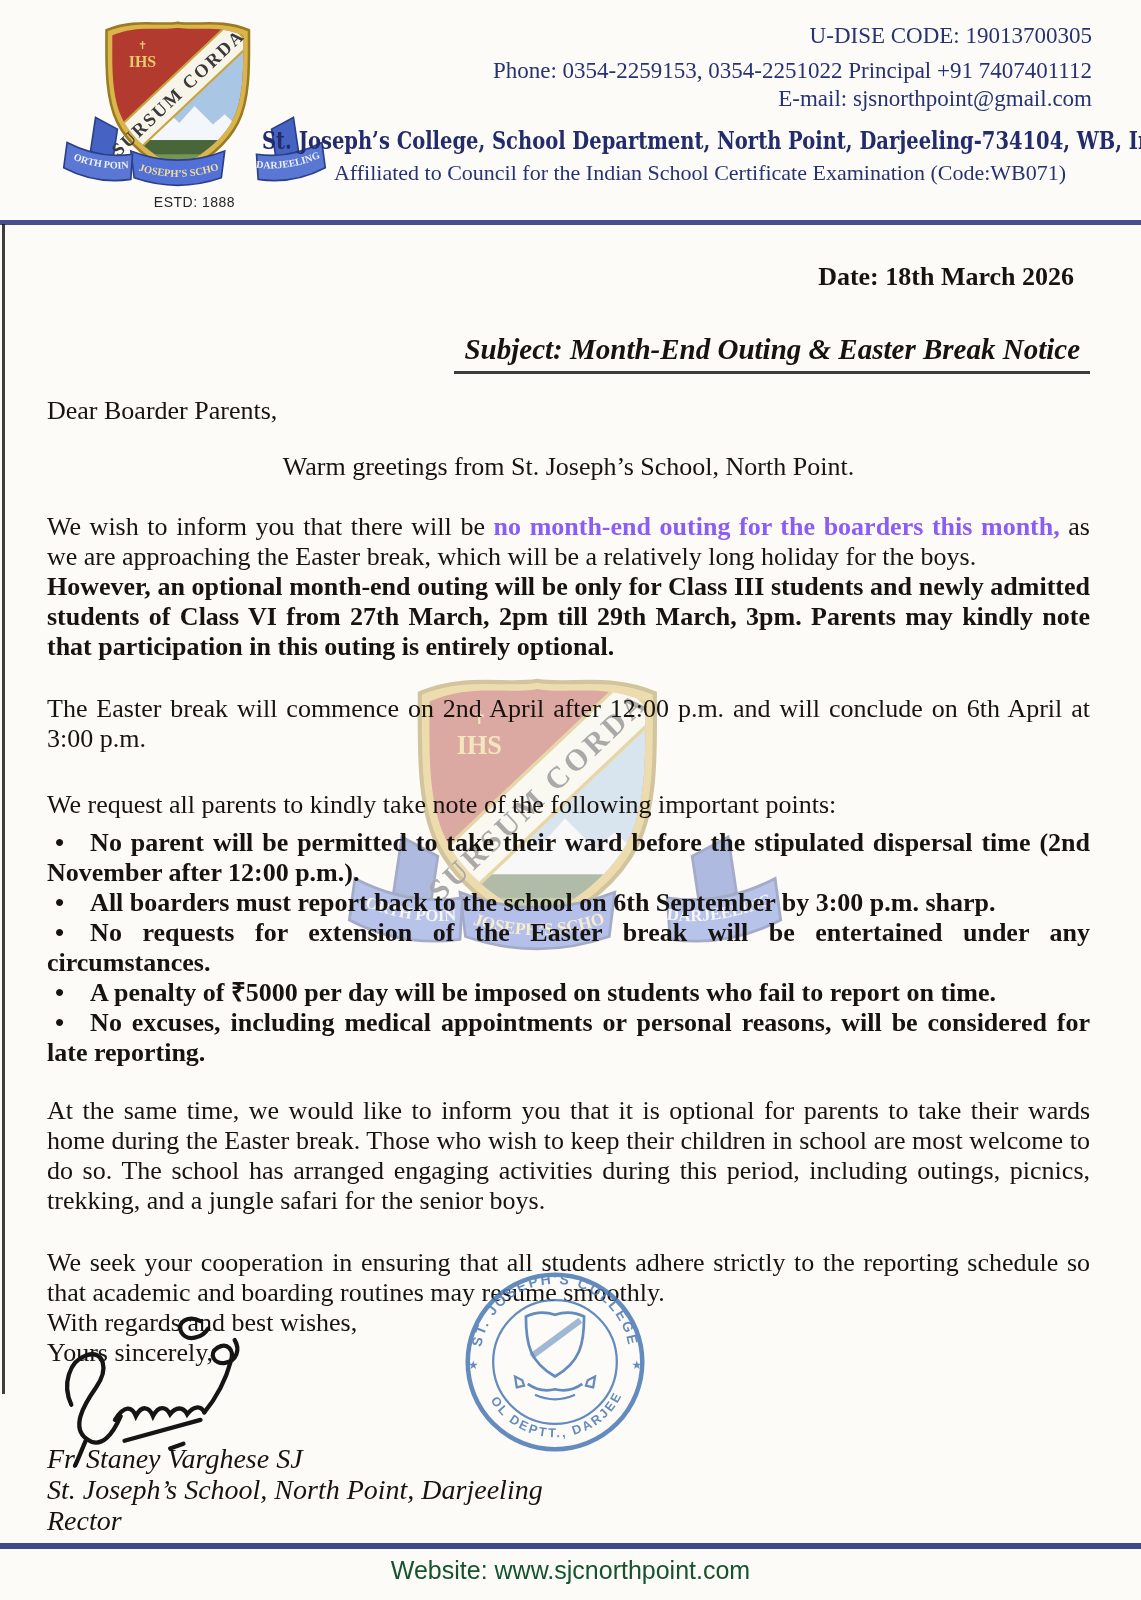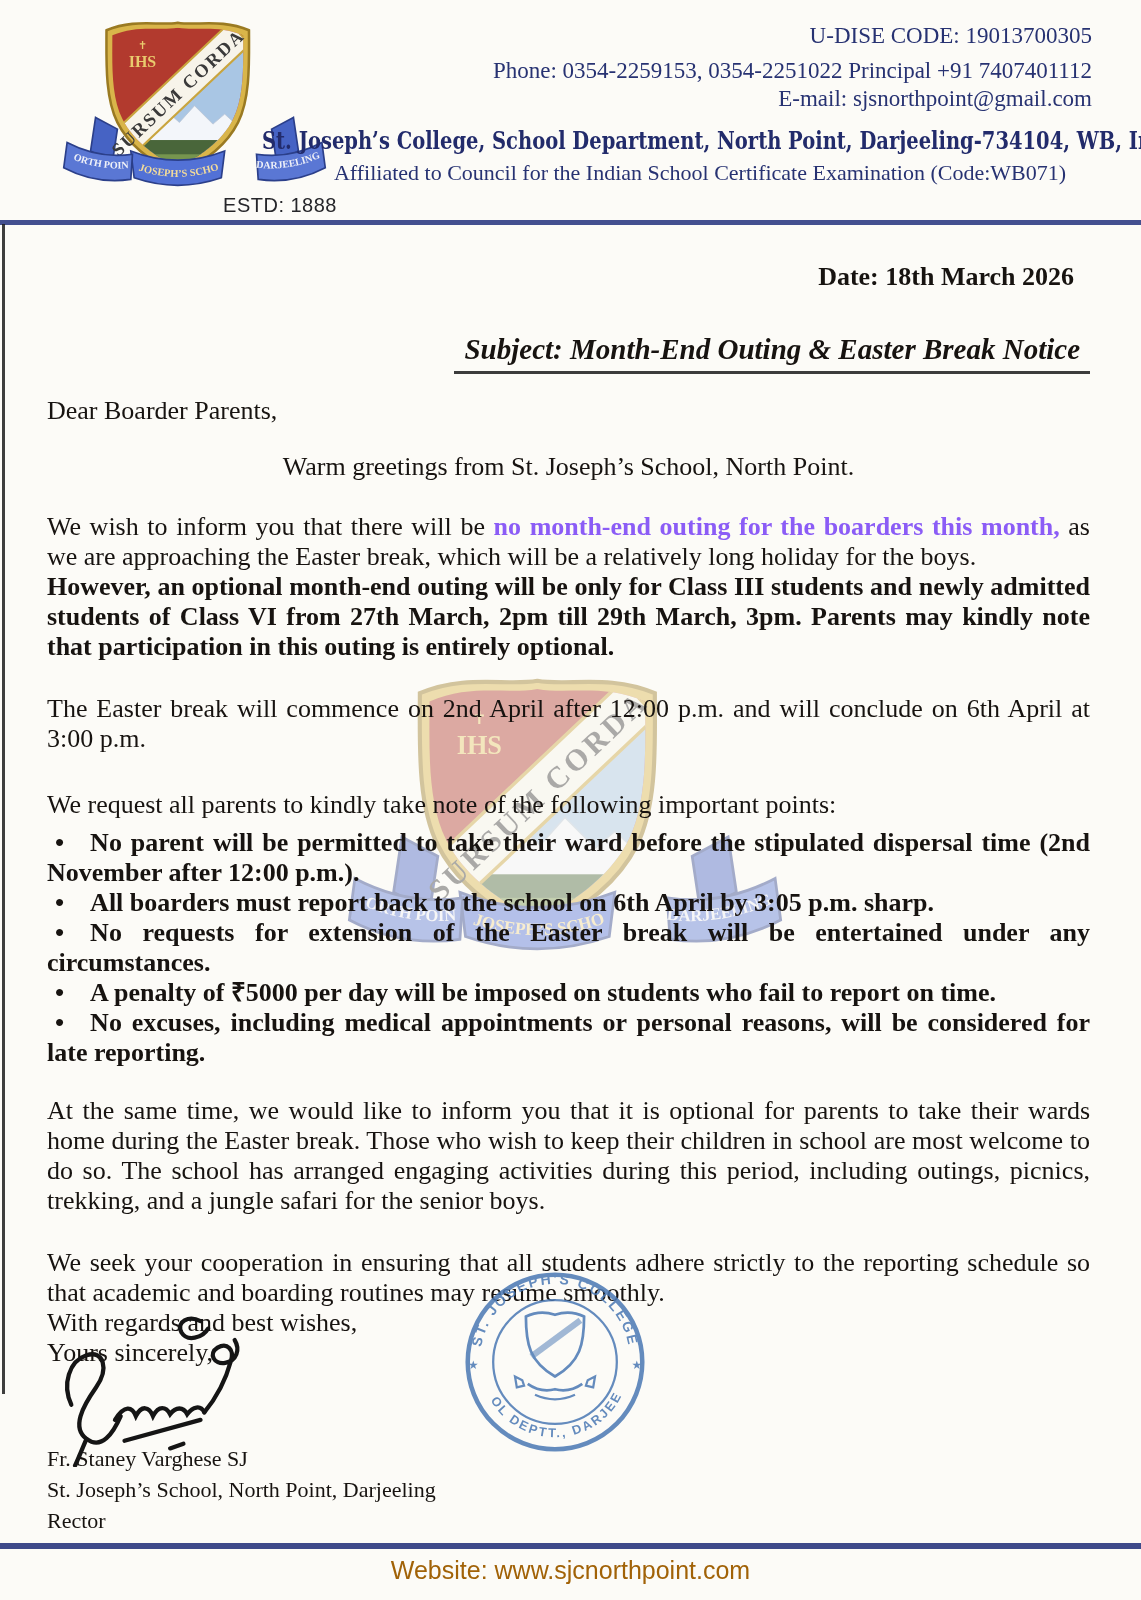--- a/index.html
+++ b/index.html
@@ -5,22 +5,22 @@
   html,body { margin:0; padding:0; background:#e8e8e4; }
   .page {
     position:relative; width:1141px; height:1600px; margin:0 auto;
     background:#fcfbf7; overflow:hidden;
     font-family:"Liberation Serif", serif; color:#171310;
   }
 
   
   .crest-svg { position:absolute; left:52px; top:10px; width:285px; height:193px; z-index:2; }
   .estd {
-    position:absolute; left:52px; top:194px; width:285px; text-align:right;
-    font-family:"Liberation Sans", sans-serif; font-size:20px; color:#26262a; letter-spacing:.5px; z-index:2;
+    position:absolute; left:52px; top:194px; width:285px; text-align:center;
+    font-family:"Liberation Sans", sans-serif; font-size:14px; color:#26262a; letter-spacing:.5px; z-index:2;
   }
   .contact {
     position:absolute; right:49px; top:22px; text-align:right; z-index:2;
     color:#273272; font-size:23px; line-height:28px;
   }
   .contact .udise { margin-bottom:7px; }
   .schoolname {
     position:absolute; left:262px; top:126px; width:876px; z-index:2;
     color:#222b6b; font-family:"DejaVu Serif", serif; font-weight:bold; font-size:25px;
     white-space:nowrap; transform:scaleX(.78); transform-origin:left center;
@@ -52,27 +52,27 @@
   .p3  { margin-top:36px !important; }
   .bullets { margin-top:8px; font-weight:bold; }
   .bullet .bdot { display:inline-block; margin-left:8px; margin-right:26px; }
   .p4 { margin-top:28px !important; }
   .p5 { margin-top:32px !important; }
   b { color:#8b5cf6; }
 
   
   .signature-svg { position:absolute; left:58px; top:1312px; width:190px; height:155px; z-index:5; }
   .stamp-svg { position:absolute; left:455px; top:1262px; width:200px; height:200px; z-index:4; opacity:.85; }
-  .signatory { position:absolute; left:47px; top:1443px; z-index:4; font-size:22px; line-height:31px; }
+  .signatory { position:absolute; left:47px; top:1443px; z-index:4; font-size:28px; line-height:31px;font-style:italic; }
 
   
   .rule-bottom { position:absolute; left:0; top:1543px; width:1141px; height:6px; background:#3e4a8a; z-index:2; }
   .website {
     position:absolute; left:0; top:1556px; width:1141px; text-align:center; z-index:2;
-    font-family:"Liberation Sans", sans-serif; font-size:25px; color:#a16207;
+    font-family:"Liberation Sans", sans-serif; font-size:25px; color:#14532d;
   }
 
   svg text { font-family:"Liberation Serif", serif; }
   .stamp-text { font-family:"Liberation Sans", sans-serif; font-weight:bold; letter-spacing:2.5px; }
 </style>
 </head>
 <body>
 
 <div class="page">
 
@@ -152,21 +152,21 @@
     <p class="date-line">Date: 18th March 2026</p>
     <p class="subject-line"><span>Subject: Month-End Outing &amp; Easter Break Notice</span></p>
     <p class="salutation">Dear Boarder Parents,</p>
     <p class="greeting">Warm greetings from St. Joseph’s School, North Point.</p>
     <p class="p1"><span>We wish to inform you that there will be </span><b>no month-end outing for the boarders this month,</b><span> as we are approaching the Easter break, which will be a relatively long holiday for the boys.</span></p>
     <p class="p1b">However, an optional month-end outing will be only for Class III students and newly admitted students of Class VI from 27th March, 2pm till 29th March, 3pm. Parents may kindly note that participation in this outing is entirely optional.</p>
     <p class="p2">The Easter break will commence on 2nd April after 12:00 p.m. and will conclude on 6th April at 3:00 p.m.</p>
     <p class="p3">We request all parents to kindly take note of the following important points:</p>
     <div class="bullets">
       <p class="bullet"><span class="bdot">•</span><span>No parent will be permitted to take their ward before the stipulated dispersal time (2nd November after 12:00 p.m.).</span></p>
-      <p class="bullet"><span class="bdot">•</span><span>All boarders must report back to the school on 6th April by 3:05 p.m. sharp.</span></p>
+      <p class="bullet"><span class="bdot">•</span><span>All boarders must report back to the school on 6th September by 3:00 p.m. sharp.</span></p>
       <p class="bullet"><span class="bdot">•</span><span>No requests for extension of the Easter break will be entertained under any circumstances.</span></p>
       <p class="bullet"><span class="bdot">•</span><span>A penalty of ₹5000 per day will be imposed on students who fail to report on time.</span></p>
       <p class="bullet"><span class="bdot">•</span><span>No excuses, including medical appointments or personal reasons, will be considered for late reporting.</span></p>
     </div>
     <p class="p4">At the same time, we would like to inform you that it is optional for parents to take their wards home during the Easter break. Those who wish to keep their children in school are most welcome to do so. The school has arranged engaging activities during this period, including outings, picnics, trekking, and a jungle safari for the senior boys.</p>
     <p class="p5">We seek your cooperation in ensuring that all students adhere strictly to the reporting schedule so that academic and boarding routines may resume smoothly.</p>
     <p style="text-align:left">With regards and best wishes,</p>
     <p style="text-align:left">Yours sincerely,</p>
   </div>
 

